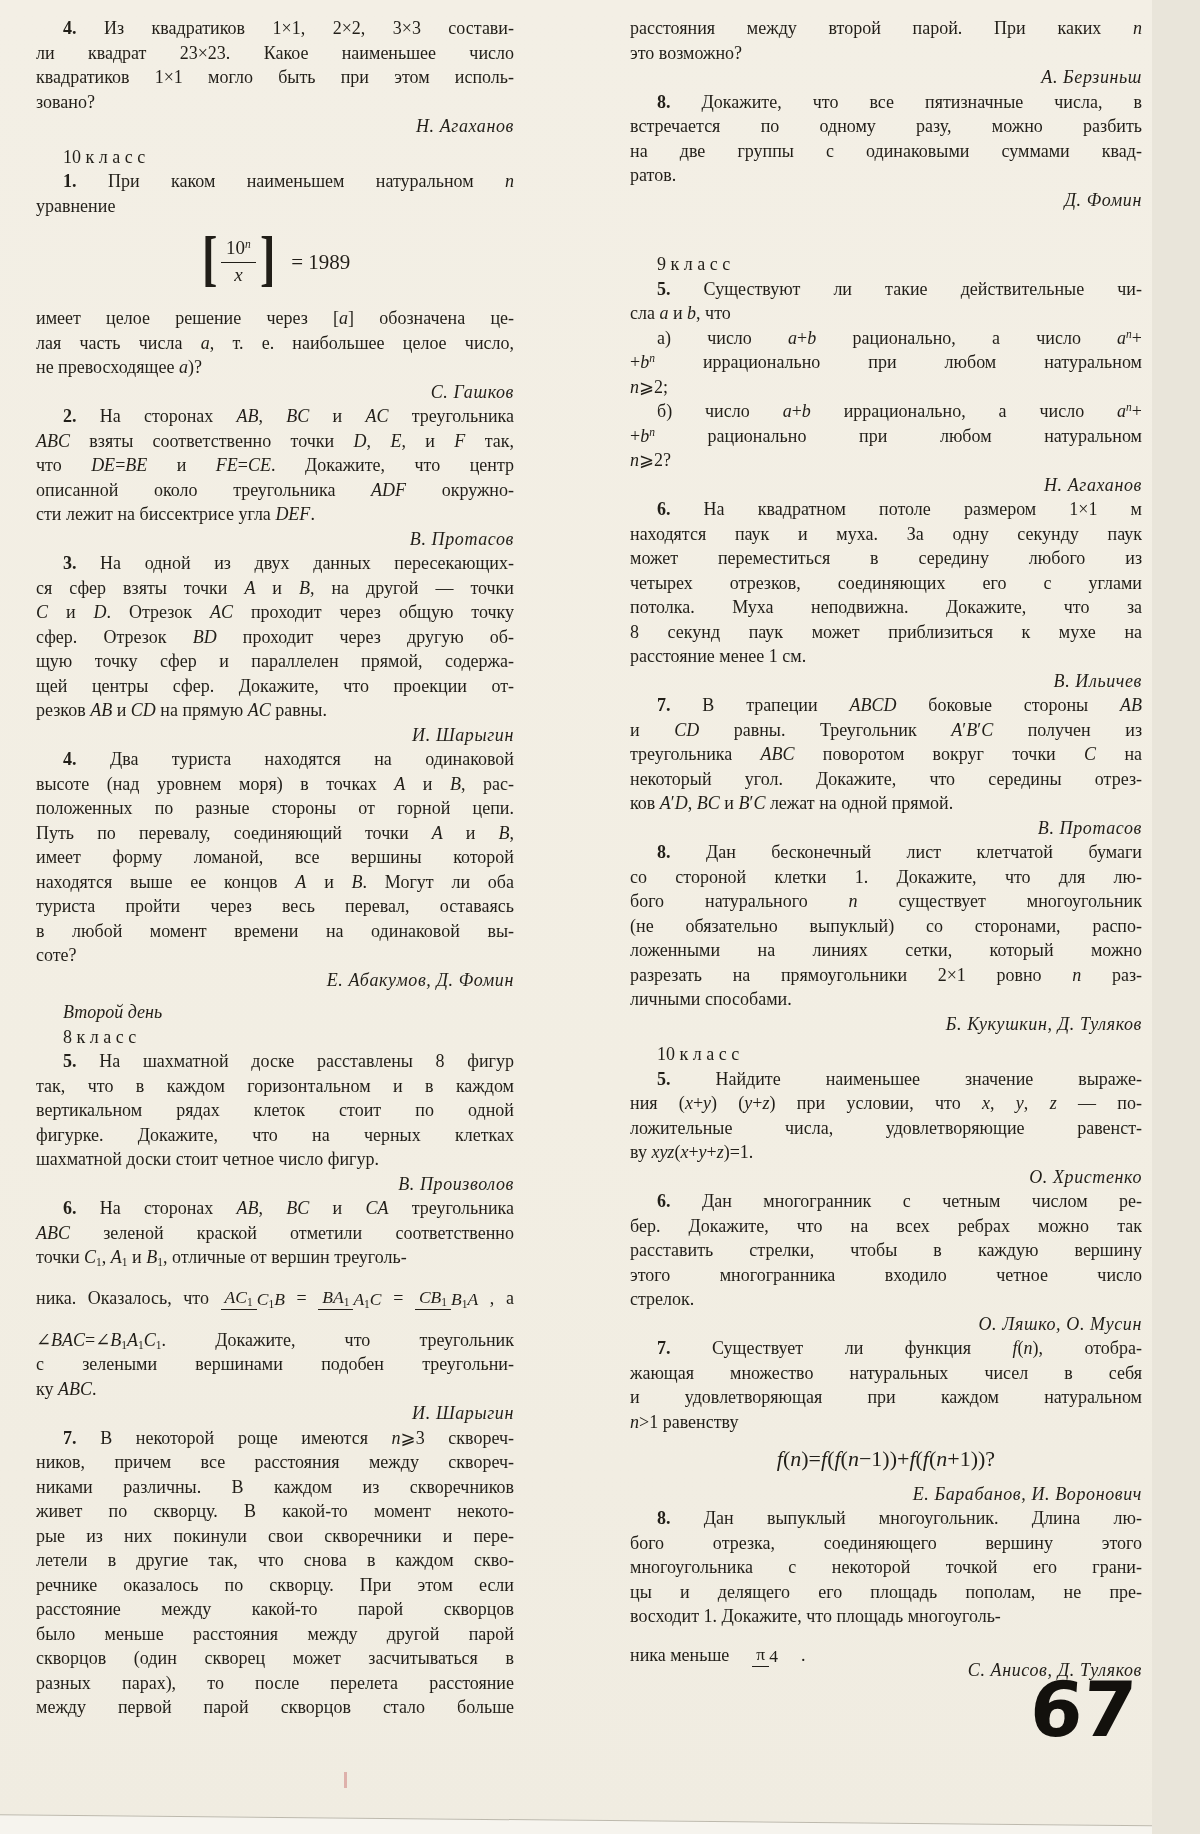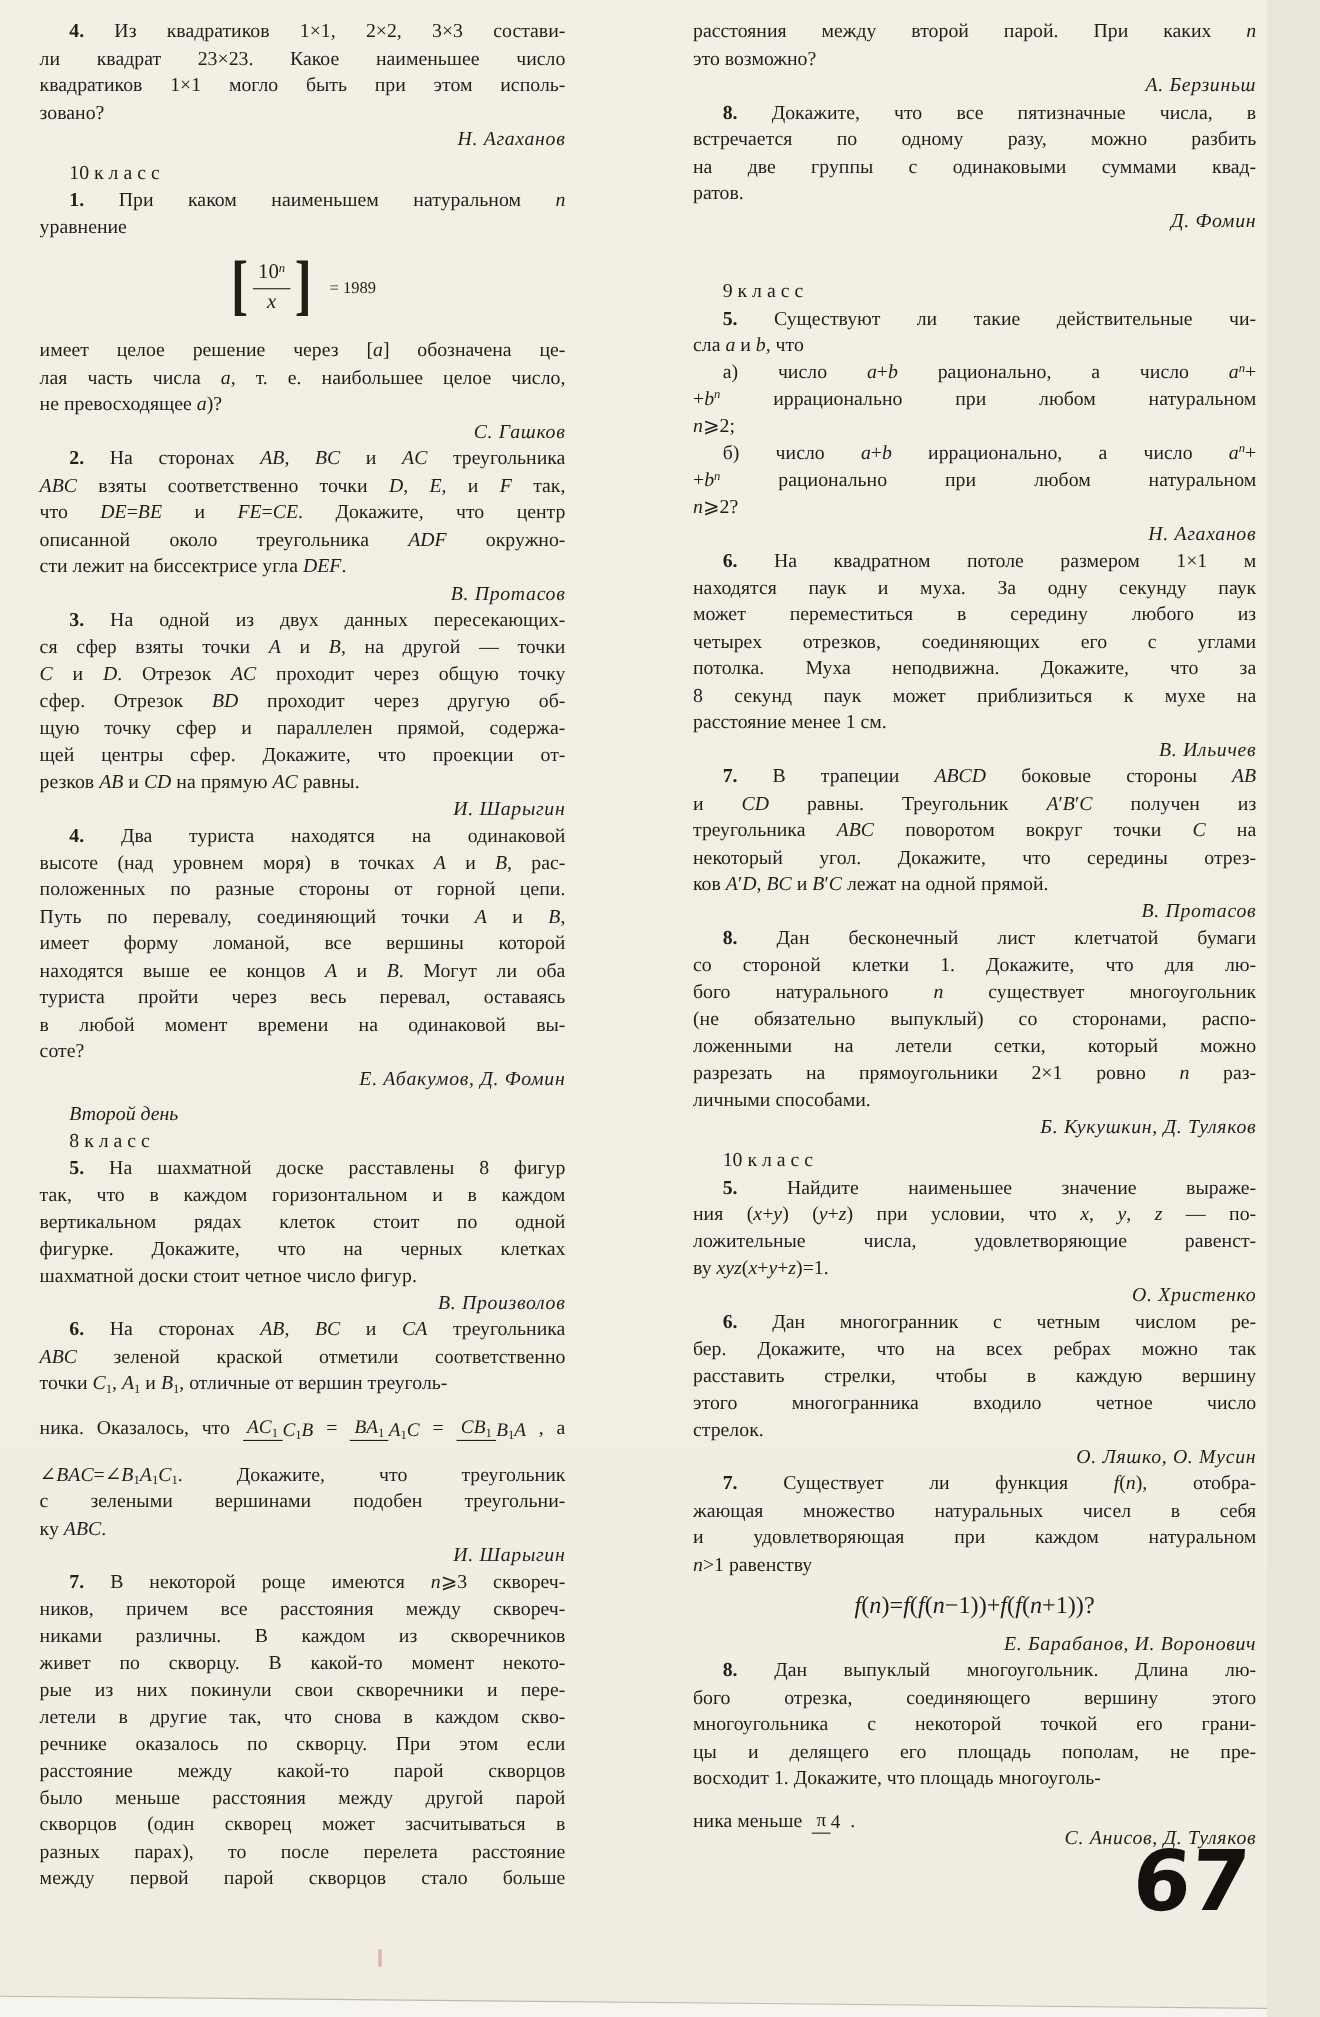--- a/index.html
+++ b/index.html
@@ -30,31 +30,31 @@
 
   sub { font-size:11.5px; vertical-align:-3px; line-height:0; }
   sup { font-size:11.5px; vertical-align:6px; line-height:0; }
 
   
   .bformula { display:flex; align-items:center; justify-content:center; height:88px; }
   .bf-br { font-size:58px; font-weight:700; line-height:1; transform:scaleX(.8) scaleY(1.05); margin:0 0; padding-bottom:6px; }
   .bf-frac { display:flex; flex-direction:column; align-items:center; font-size:19px; line-height:1.2; margin:0 2px; }
   .bf-num { border-bottom:1.7px solid currentColor; padding:0 5px 2px; }
   .bf-den { padding-top:1px; }
-  .bf-rhs { margin-left:14px; font-size:15px; }
+  .bf-rhs { margin-left:14px; font-size:21px; }
 
   
   .cformula { text-align:center; padding:13px 0 10px; font-size:22px; }
 
   
   .fline { display:flex; align-items:center; justify-content:space-between; min-height:58px; }
   .frac { display:inline-flex; align-items:center; font-size:17.5px; line-height:1.15; }
   .frac .fn { border-bottom:1.5px solid currentColor; padding:0 4px 1px; }
   .frac .fd { padding-top:1px; }
-  .fline.fal { justify-content:flex-start; gap:9px; min-height:54px; }
+  .fline.fal { justify-content:flex-start; gap:23px; min-height:54px; }
   .fline.fal .author-in { margin-left:auto; font-style:italic; letter-spacing:0.6px; align-self:flex-end; }
 
   .page-number {
     position:absolute; right:16px; top:1672px;
     font-family:"DejaVu Sans","Liberation Sans",sans-serif;
     font-weight:700; font-size:76px; line-height:1;
     transform:skewX(-4deg); color:#13110d;
   }
   .scan-edge {
     position:absolute; left:-24px; top:1814px; width:1270px; height:80px;
@@ -227,21 +227,21 @@
         <div class="line">треугольника <i>ABC</i> поворотом вокруг точки <i>C</i> на</div>
         <div class="line">некоторый угол. Докажите, что середины отрез-</div>
         <div class="line end">ков <i>A</i>′<i>D</i>, <i>BC</i> и <i>B</i>′<i>C</i> лежат на одной прямой.</div>
       </div>
       <div class="author">В. Протасов</div>
       <div class="para">
         <div class="line ind"><b>8.</b> Дан бесконечный лист клетчатой бумаги</div>
         <div class="line">со стороной клетки 1. Докажите, что для лю-</div>
         <div class="line">бого натурального <i>n</i> существует многоугольник</div>
         <div class="line">(не обязательно выпуклый) со сторонами, распо-</div>
-        <div class="line">ложенными на летели сетки, который можно</div>
+        <div class="line">ложенными на линиях сетки, который можно</div>
         <div class="line">разрезать на прямоугольники 2×1 ровно <i>n</i> раз-</div>
         <div class="line end">личными способами.</div>
       </div>
       <div class="author">Б. Кукушкин, Д. Туляков</div>
       <div class="heading gap-s">10 к л а с с</div>
       <div class="para">
         <div class="line ind"><b>5.</b> Найдите наименьшее значение выраже-</div>
         <div class="line">ния (<i>x</i>+<i>y</i>) (<i>y</i>+<i>z</i>) при условии, что <i>x</i>, <i>y</i>, <i>z</i> — по-</div>
         <div class="line">ложительные числа, удовлетворяющие равенст-</div>
         <div class="line end">ву <i>xyz</i>(<i>x</i>+<i>y</i>+<i>z</i>)=1.</div>

